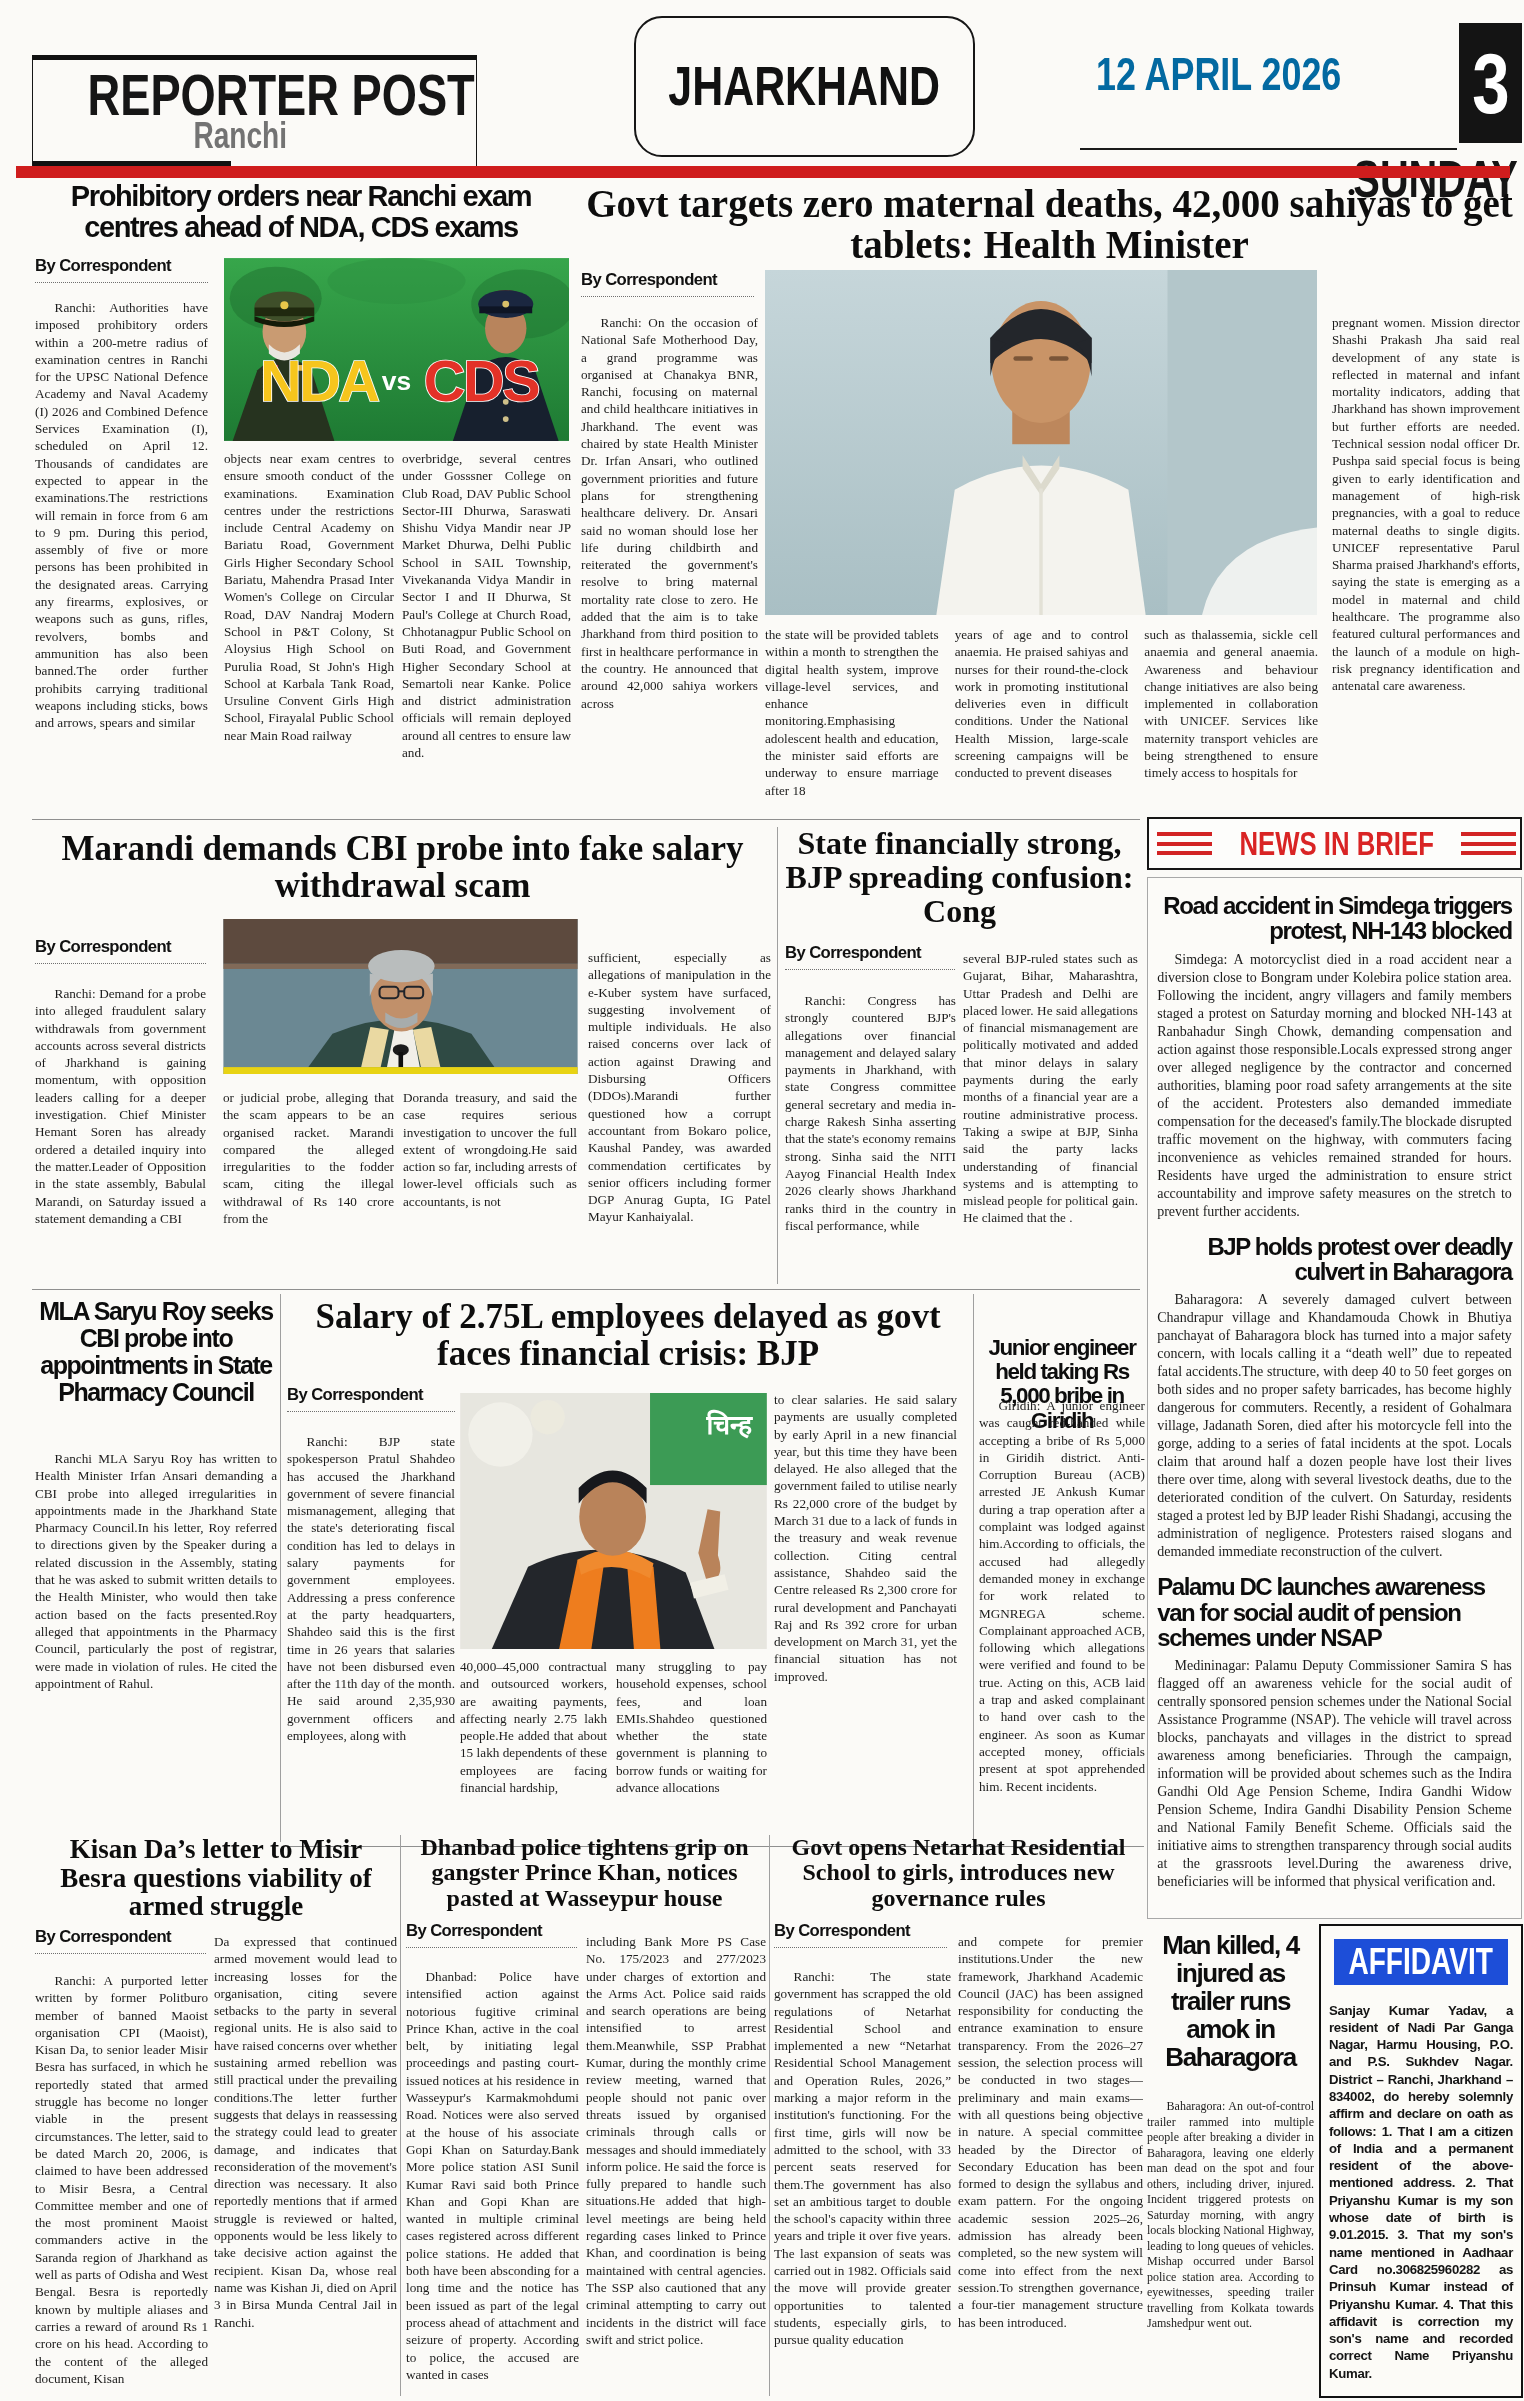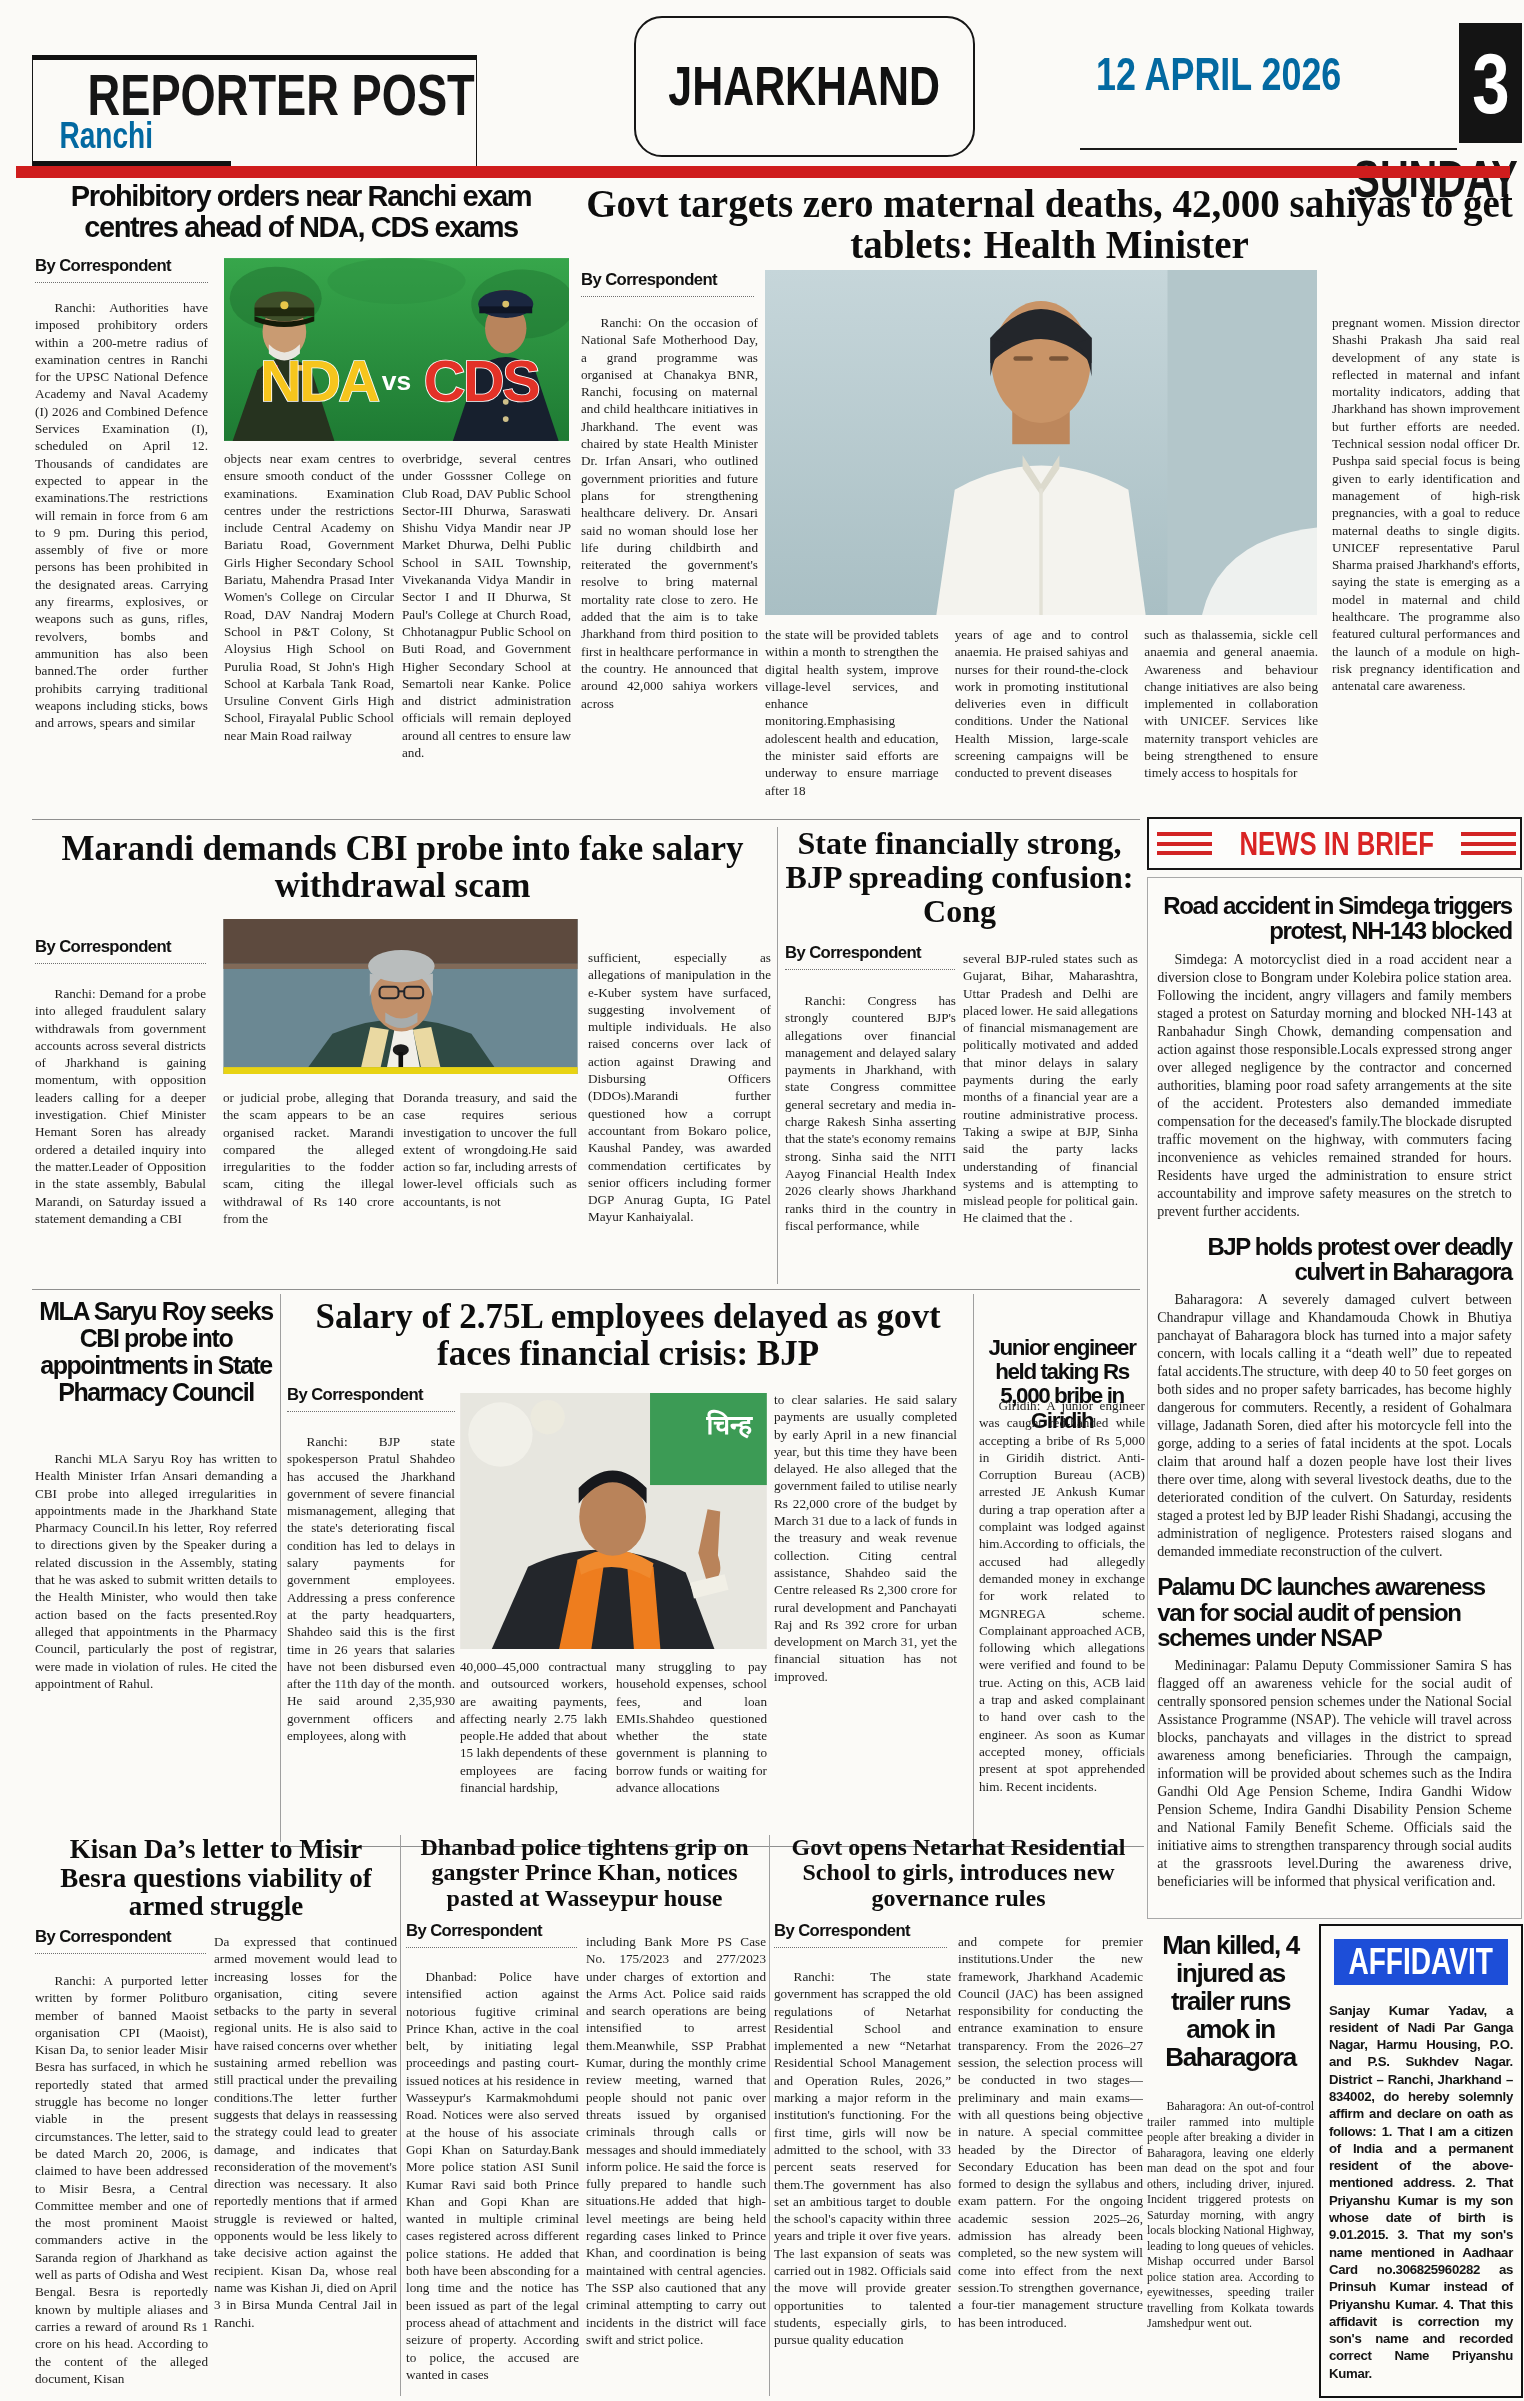--- a/index.html
+++ b/index.html
@@ -23,21 +23,21 @@
   .redlines div{height:4px;background:#d22424;}
   svg text{font-family:"Liberation Sans",sans-serif;}
 </style>
 </head>
 <body>
 
 <div class="page">
 
   <div class="mastbox" style="left:32px;top:55px;width:443px;height:106px;border-top:5.2px solid #111;">
     <div style="text-align:left;font:800 58px/1.05 'Liberation Sans',sans-serif;color:#161616;margin-top:4.6px;"><span class="sx">REPORTER POST</span></div>
-    <div style="text-align:left;padding-right:55px;font:800 36px/1 'Liberation Sans',sans-serif;color:#0369a1;margin-top:-7px;"><span class="sx sx-r">Ranchi</span></div>
+    <div style="text-align:center;padding-right:55px;font:800 36px/1 'Liberation Sans',sans-serif;color:#737373;margin-top:-7px;"><span class="sx sx-r">Ranchi</span></div>
     <div style="position:absolute;left:0;bottom:0;width:198px;height:4.6px;background:#111;"></div>
   </div>
 
   <div class="mastbox" style="left:634px;top:16px;width:337px;height:137px;border-width:2.3px;border-radius:28px;display:flex;align-items:center;justify-content:center;">
     <span style="font:800 55px/1 'Liberation Sans',sans-serif;color:#111;"><span class="sx">JHARKHAND</span></span>
   </div>
 
   <div class="abs" style="left:1080px;top:51px;width:374px;font:800 46px/1 'Liberation Sans',sans-serif;color:#0369a1;margin-left:16px;"><span class="sx sx-l">12 APRIL 2026</span></div>
   <div class="abs" style="left:1459px;top:23px;width:63px;height:120px;background:#141414;display:flex;align-items:center;justify-content:center;">
     <span style="font:800 86px/1 'Liberation Sans',sans-serif;color:#fff;"><span class="sx">3</span></span>

